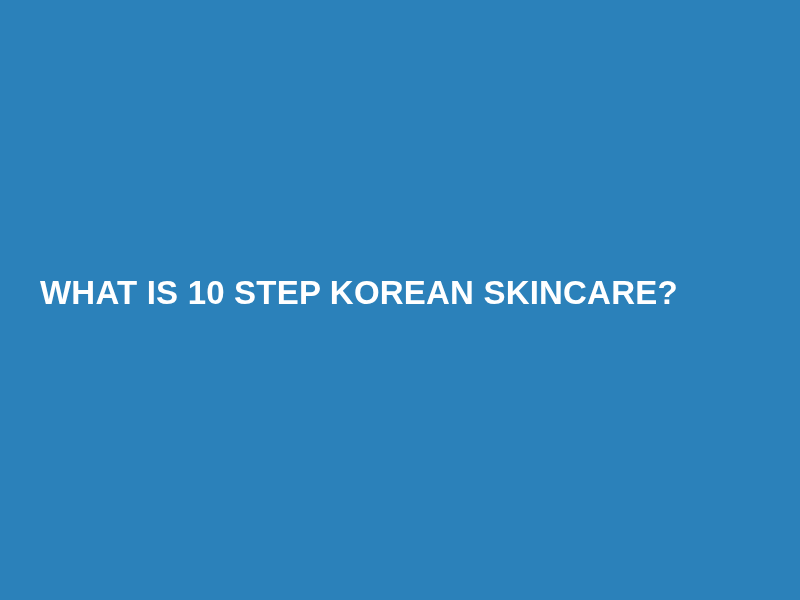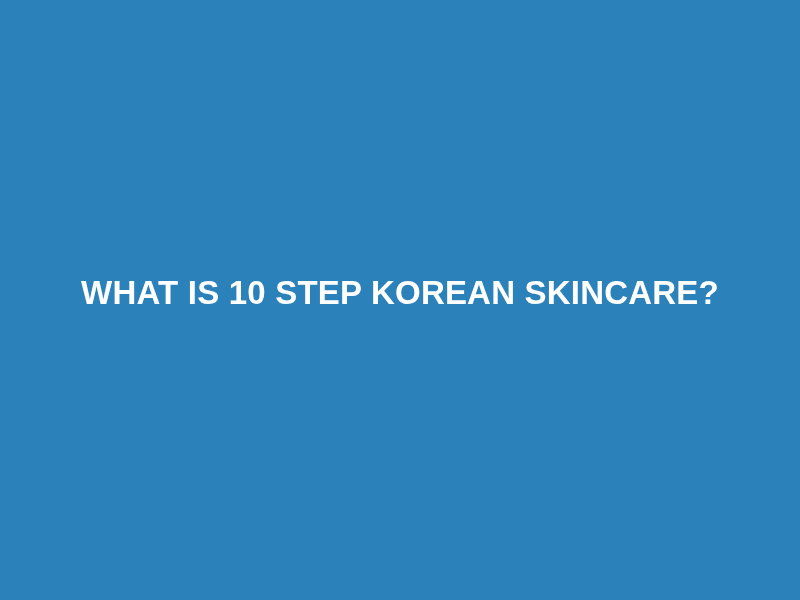--- a/index.html
+++ b/index.html
@@ -27,22 +27,21 @@
   }
 
   .headline-wrap {
     position: absolute;
     left: 0;
     top: 0;
     width: 800px;
     height: 586px;            
     display: flex;
     align-items: center;
-    justify-content: center;
-    padding: 0 56px;
+    padding: 0 40px;
     box-sizing: border-box;
   }
 
   .headline {
     margin: 0;
     font-family: "Liberation Sans", sans-serif;
     font-size: 33px;
     font-weight: bold;
     line-height: 1.2;
     color: #ffffff;

